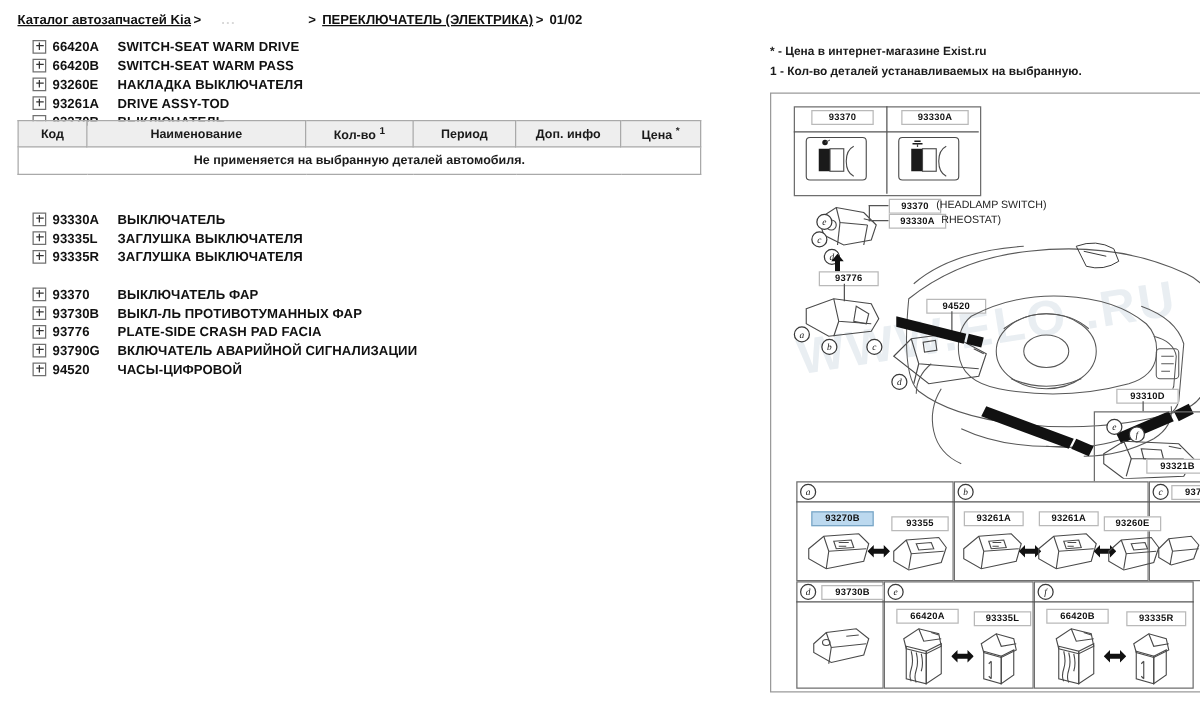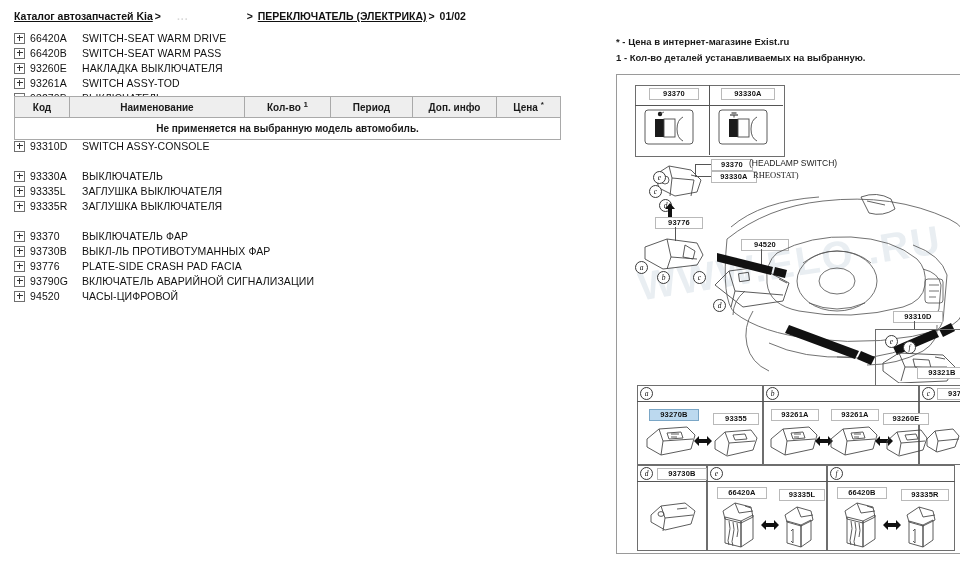--- a/index.html
+++ b/index.html
@@ -45,26 +45,26 @@
   .crumb-ellipsis {
     color: #d8d8d8;
     letter-spacing: 1px;
     padding-left: 14px;
     padding-right: 56px;
   }
 
   
   .tree-row {
     position: absolute;
-    left: 14px;
+    left: 26px;
     height: 15px;
     line-height: 15px;
     white-space: nowrap;
     font-size: 10.5px;
-    font-weight: normal;
+    font-weight: bold;
     color: #111;
   }
   .tree-toggle {
     display: inline-block;
     width: 9px;
     height: 9px;
     border: 1px solid #707070;
     background: #fff;
     position: relative;
     vertical-align: middle;
@@ -267,21 +267,21 @@
   <div class="tree-row" style="top:31px">
     <span class="tree-toggle plus"></span><span class="tree-code">66420A</span><span class="tree-name">SWITCH-SEAT WARM DRIVE</span>
   </div>
   <div class="tree-row" style="top:46px">
     <span class="tree-toggle plus"></span><span class="tree-code">66420B</span><span class="tree-name">SWITCH-SEAT WARM PASS</span>
   </div>
   <div class="tree-row" style="top:61px">
     <span class="tree-toggle plus"></span><span class="tree-code">93260E</span><span class="tree-name">НАКЛАДКА ВЫКЛЮЧАТЕЛЯ</span>
   </div>
   <div class="tree-row" style="top:76px">
-    <span class="tree-toggle plus"></span><span class="tree-code">93261A</span><span class="tree-name">SWITCH ASSY-TOD</span>
+    <span class="tree-toggle plus"></span><span class="tree-code">93261A</span><span class="tree-name">DRIVE ASSY-TOD</span>
   </div>
   <div class="tree-row" style="top:91px">
     <span class="tree-toggle"></span><span class="tree-code">93270B</span><span class="tree-name">ВЫКЛЮЧАТЕЛЬ</span>
   </div>
 
   <table id="parts-table">
     <colgroup>
       <col style="width:55px">
         <col style="width:175px">
         <col style="width:86px">
@@ -294,28 +294,25 @@
         <th><span>Код</span></th>
         <th><span>Наименование</span></th>
         <th><span>Кол-во</span> <sup>1</sup></th>
         <th><span>Период</span></th>
         <th><span>Доп. инфо</span></th>
         <th><span>Цена</span> <sup>*</sup></th>
       </tr>
     </thead>
     <tbody>
       <tr>
-        <td class="empty-msg" colspan="6">Не применяется на выбранную модель автомобиль.</td>
+        <td class="empty-msg" colspan="6">Не применяется на выбранную деталей автомобиля.</td>
       </tr>
     </tbody>
   </table>
 
-  <div class="tree-row" style="top:139px">
-    <span class="tree-toggle plus"></span><span class="tree-code">93310D</span><span class="tree-name">SWITCH ASSY-CONSOLE</span>
-  </div>
   <div class="tree-row" style="top:169px">
     <span class="tree-toggle plus"></span><span class="tree-code">93330A</span><span class="tree-name">ВЫКЛЮЧАТЕЛЬ</span>
   </div>
   <div class="tree-row" style="top:184px">
     <span class="tree-toggle plus"></span><span class="tree-code">93335L</span><span class="tree-name">ЗАГЛУШКА ВЫКЛЮЧАТЕЛЯ</span>
   </div>
   <div class="tree-row" style="top:199px">
     <span class="tree-toggle plus"></span><span class="tree-code">93335R</span><span class="tree-name">ЗАГЛУШКА ВЫКЛЮЧАТЕЛЯ</span>
   </div>
   <div class="tree-row" style="top:229px">
@@ -386,21 +383,21 @@
     </svg>
     <div class="circ" style="left:36px; top:96px;">e</div>
 
     <div class="hline" style="left:78px; top:89px; width:16px;"></div>
     <div class="hline" style="left:78px; top:101px; width:16px;"></div>
     <div class="vline" style="left:78px; top:89px; height:13px;"></div>
 
     <div class="chip plain" style="left:94px; top:84px; width:34px;">93370</div>
     <div class="legend-text" style="left:132px; top:83px;">(HEADLAMP SWITCH)</div>
     <div class="chip plain" style="left:94px; top:96px; width:38px;">93330A</div>
-    <div class="legend-text" style="left:136px; top:95px;font-family:Liberation Serif, serif;">RHEOSTAT)</div>
+    <div class="legend-text" style="left:136px; top:95px;">RHEOSTAT)</div>
 
     <div class="circ" style="left:32px; top:110px;">c</div>
     <div class="circ" style="left:42px; top:124px;">d</div>
 
     <svg style="position:absolute; left:46px; top:128px;" width="14" height="24" viewBox="0 0 14 24">
       <path d="M7 0 l5 6 h-3 v12 h3 l-5 6 l-5 -6 h3 v-12 h-3 z" fill="#111"></path>
     </svg>
 
     <div class="chip plain" style="left:38px; top:142px; width:40px;">93776</div>
     <div class="vline" style="left:58px; top:152px; height:14px;"></div>

